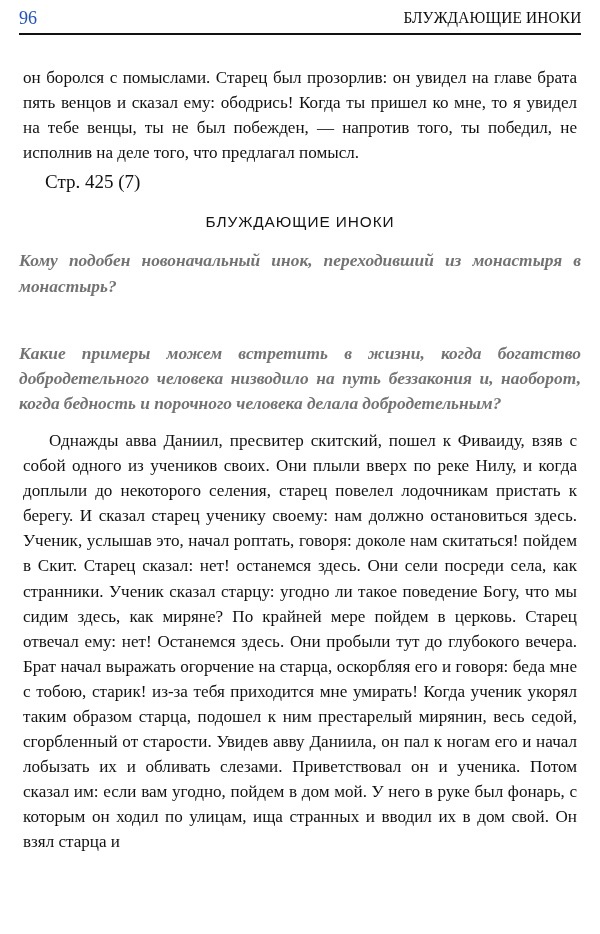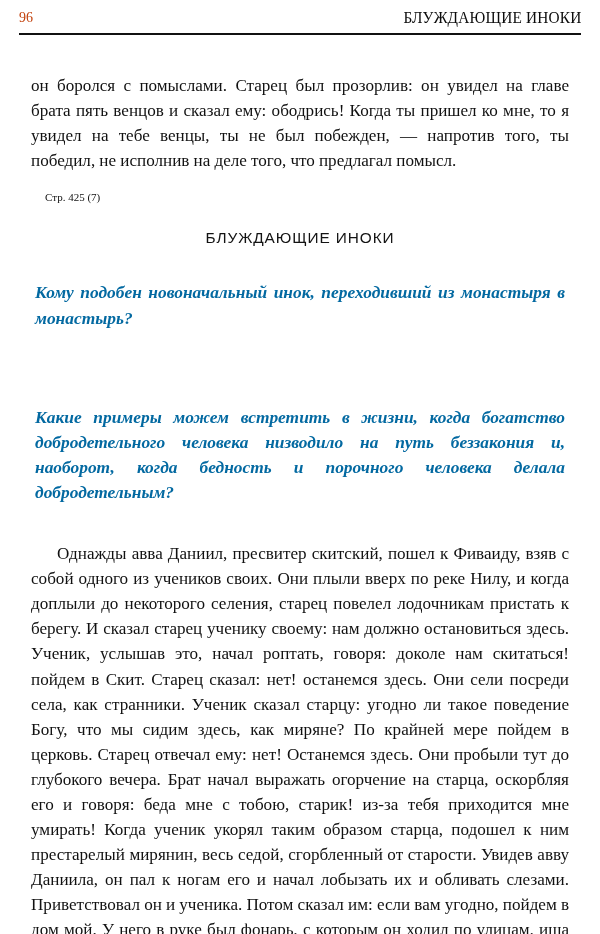--- a/index.html
+++ b/index.html
@@ -24,23 +24,23 @@
     left: 19px;
     right: 19px;
     top: 8px;
     height: 24px;
   }
   .folio {
     position: absolute;
     left: 0;
     top: 2px;
     font-family: "Liberation Serif", "DejaVu Serif", serif;
-    font-size: 14px;
+    font-size: 18px;
     line-height: 16px;
-    color: #c2410c;
+    color: #1d4ed8;
   }
   .running-title {
     position: absolute;
     right: 0;
     top: 0px;
     font-family: "Liberation Serif", "DejaVu Serif", serif;
     font-size: 16.5px;
     line-height: 19px;
     letter-spacing: 0.2px;
     transform: scaleX(0.93);
@@ -59,63 +59,63 @@
 
   
   .column {
     position: absolute;
     left: 19px;
     top: 61px;
     width: 562px;
   }
 
   p {
-    margin: 12px;
+    margin: 4px;
     font-size: 17.1px;
     line-height: 25.1px;
     text-align: justify;
     text-align-last: left;
     color: #111111;
     word-spacing: -0.1px;
   }
   p.cont      { text-indent: 0; }
   p.indent    { text-indent: 26px; }
 
   .citation {
     margin: 0;
-    font-size: 11px;
+    font-size: 19px;
     line-height: 25.1px;
     text-indent: 26px;
     text-align: left;
     color: #111111;
   }
 
   
   .section-heading {
     margin: 0;
     font-family: "Liberation Sans", "DejaVu Sans", sans-serif;
     font-size: 15.4px;
     line-height: 20px;
     font-weight: 400;
     text-align: center;
     letter-spacing: 0.9px;
     color: #131313;
   }
 
   
   .question {
-    margin: 16px;
+    margin: 0;
     font-family: "Liberation Serif", "DejaVu Serif", serif;
     font-style: italic;
     font-weight: bold;
     font-size: 17.4px;
     line-height: 25.1px;
     text-align: justify;
     text-align-last: left;
-    color: #0369a1;
+    color: #737373;
   }
 
   .sp-8  { height: 8px; }
   .sp-16 { height: 16px; }
   .sp-18 { height: 18px; }
 </style>
 </head>
 <body>
 
 <div class="page">

